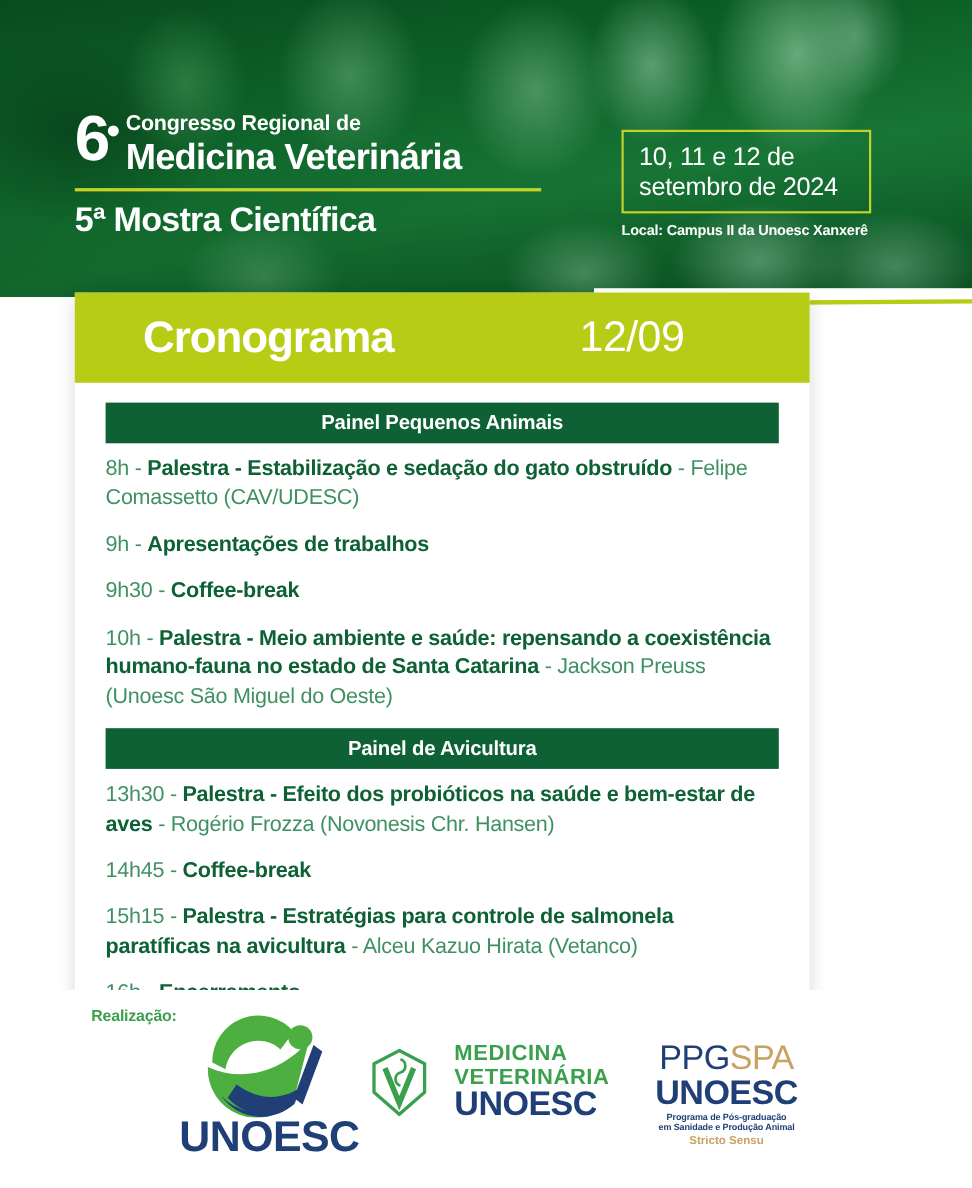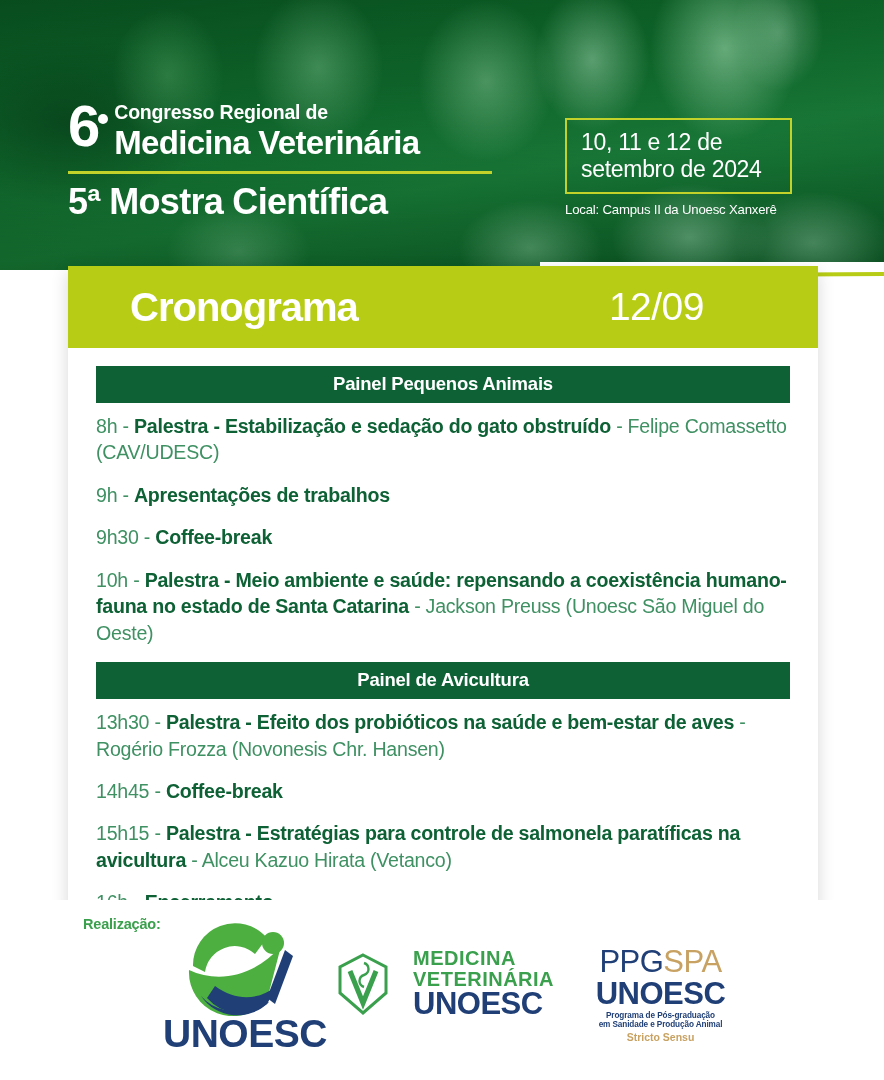--- a/index.html
+++ b/index.html
@@ -99,21 +99,21 @@
     margin-top: 1px;
     white-space: nowrap;
   }
   .title-rule {
     width: 424px;
     height: 3px;
     background: #c3d22a;
     margin: 11px 0 10px 0;
   }
   .subtitle {
-    font-size: 36px;
+    font-size: 31px;
     font-weight: 700;
     letter-spacing: -.7px;
     line-height: 1;
   }
 
   
   .date-wrap {
     position: absolute;
     left: 565px;
     top: 118px;
@@ -128,21 +128,21 @@
   .date-line {
     font-size: 23px;
     font-weight: 400;
     line-height: 1.16;
     letter-spacing: -.3px;
     white-space: nowrap;
   }
   .local-line {
     margin-top: 8px;
     font-size: 13.2px;
-    font-weight: 400;
+    font-weight: 700;
     letter-spacing: -.2px;
     white-space: nowrap;
   }
 
   
   .right-strip {
     position: absolute;
     left: 540px;
     top: 262px;
     width: 344px;
@@ -158,21 +158,21 @@
     background: #b7cc14;
     transform: rotate(-0.35deg);
     transform-origin: right center;
   }
 
   
   .card {
     position: absolute;
     left: 68px;
     top: 266px;
-    width: 750px;
+    width: 668px;
     background: #ffffff;
     box-shadow: 0 6px 16px rgba(0,0,0,.16);
   }
   .card-header {
     background: #b7cc14;
     height: 82px;
     display: flex;
     align-items: center;
     padding: 0 28px 0 62px;
   }

